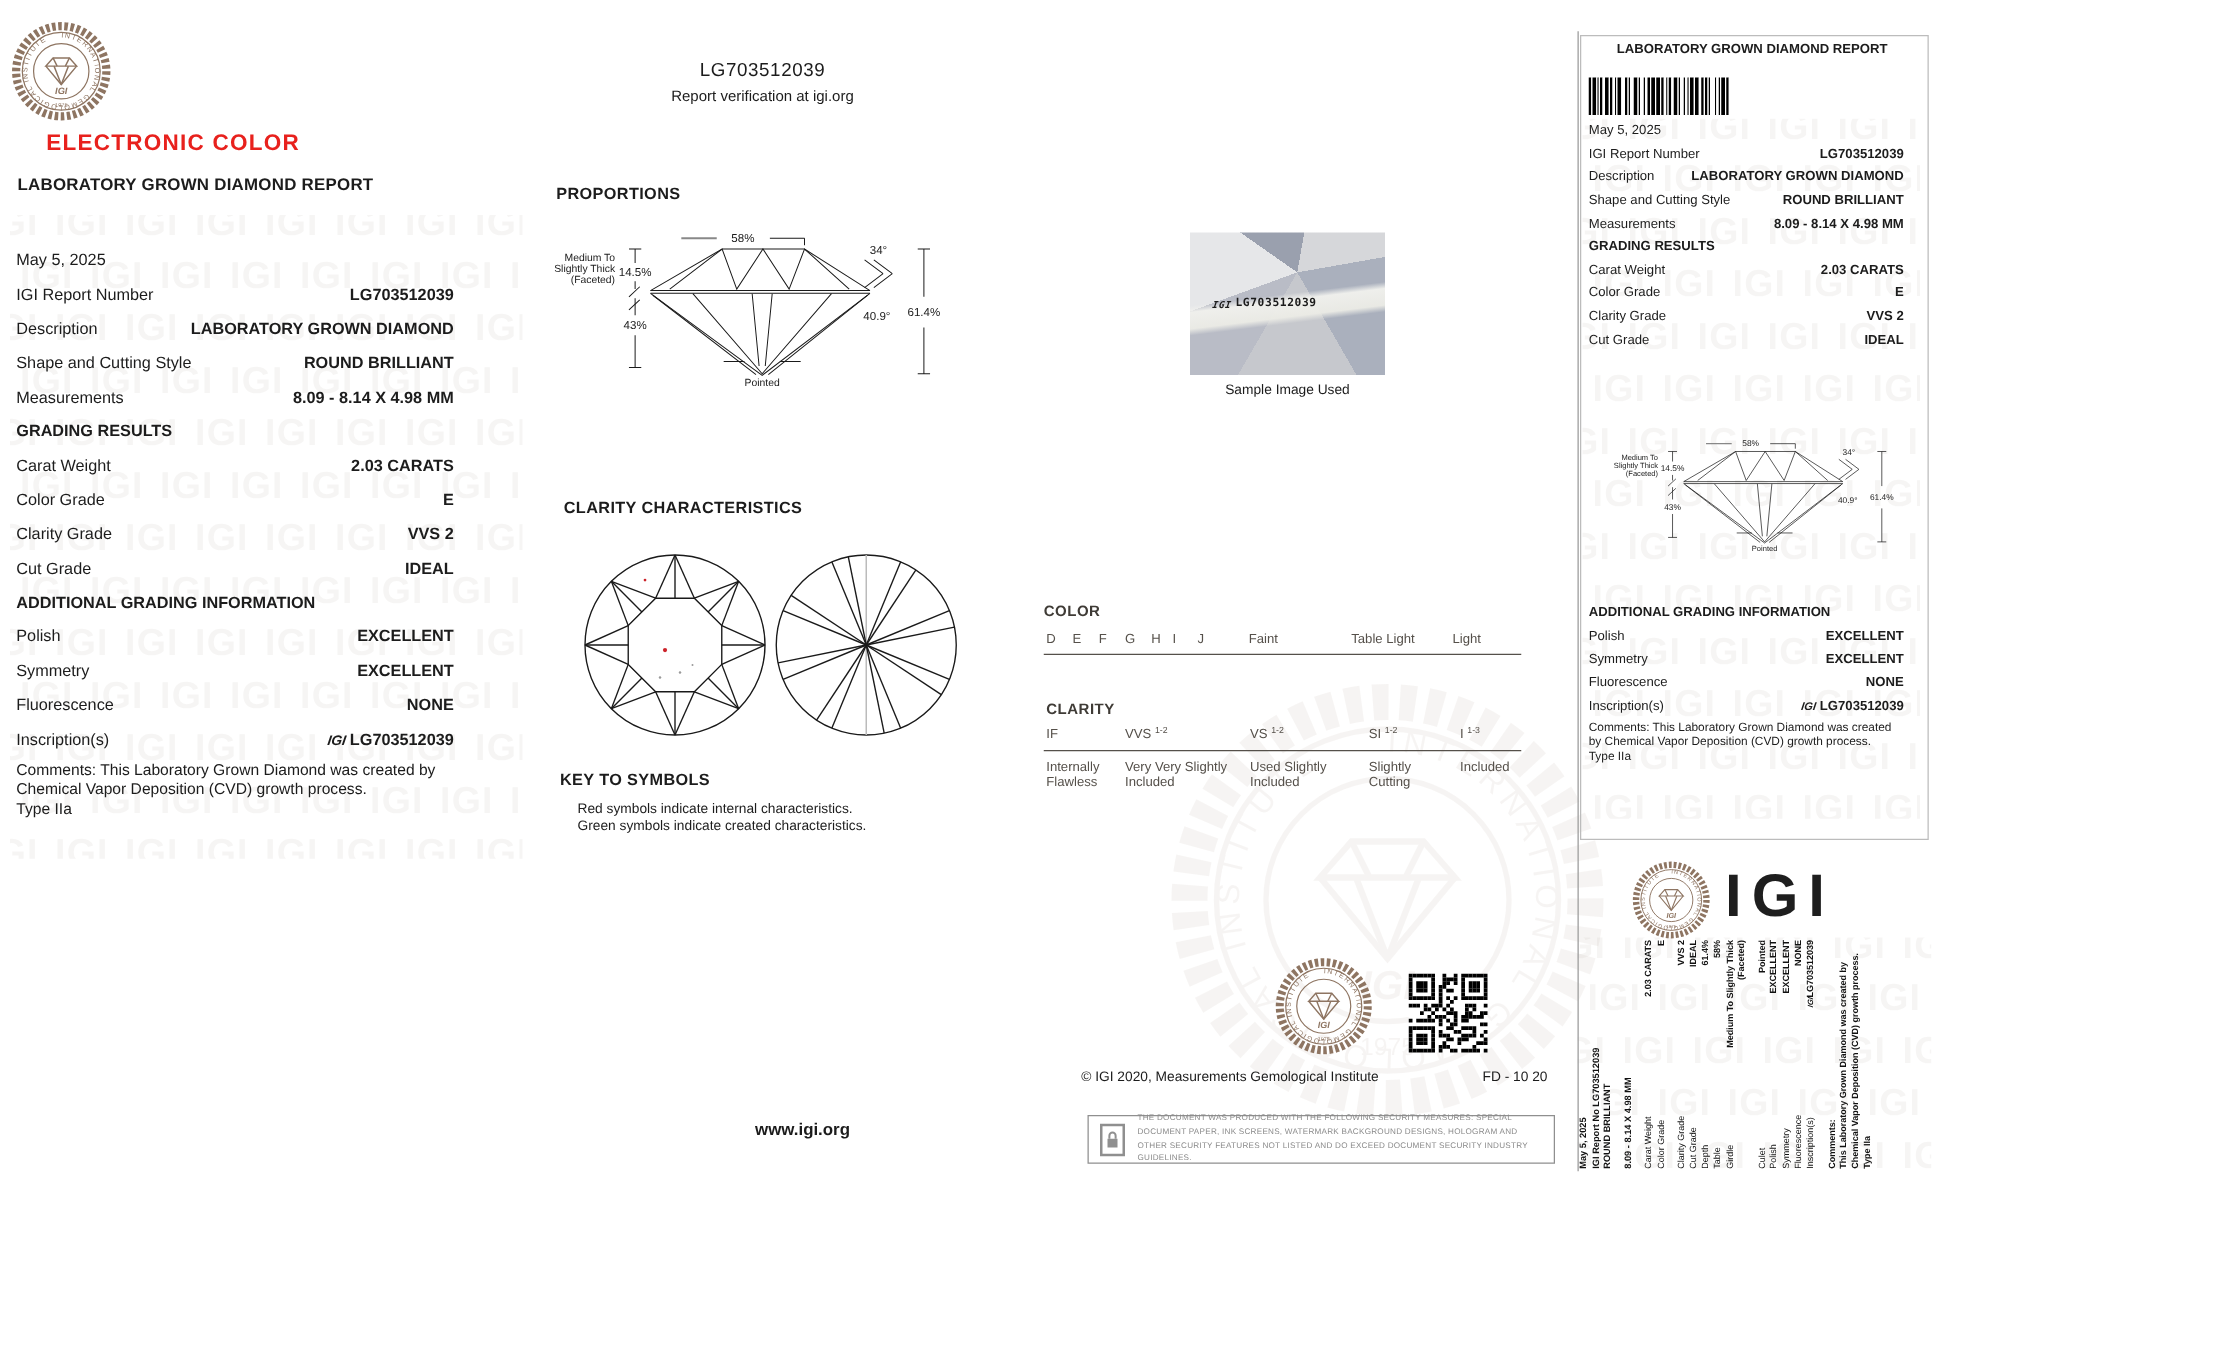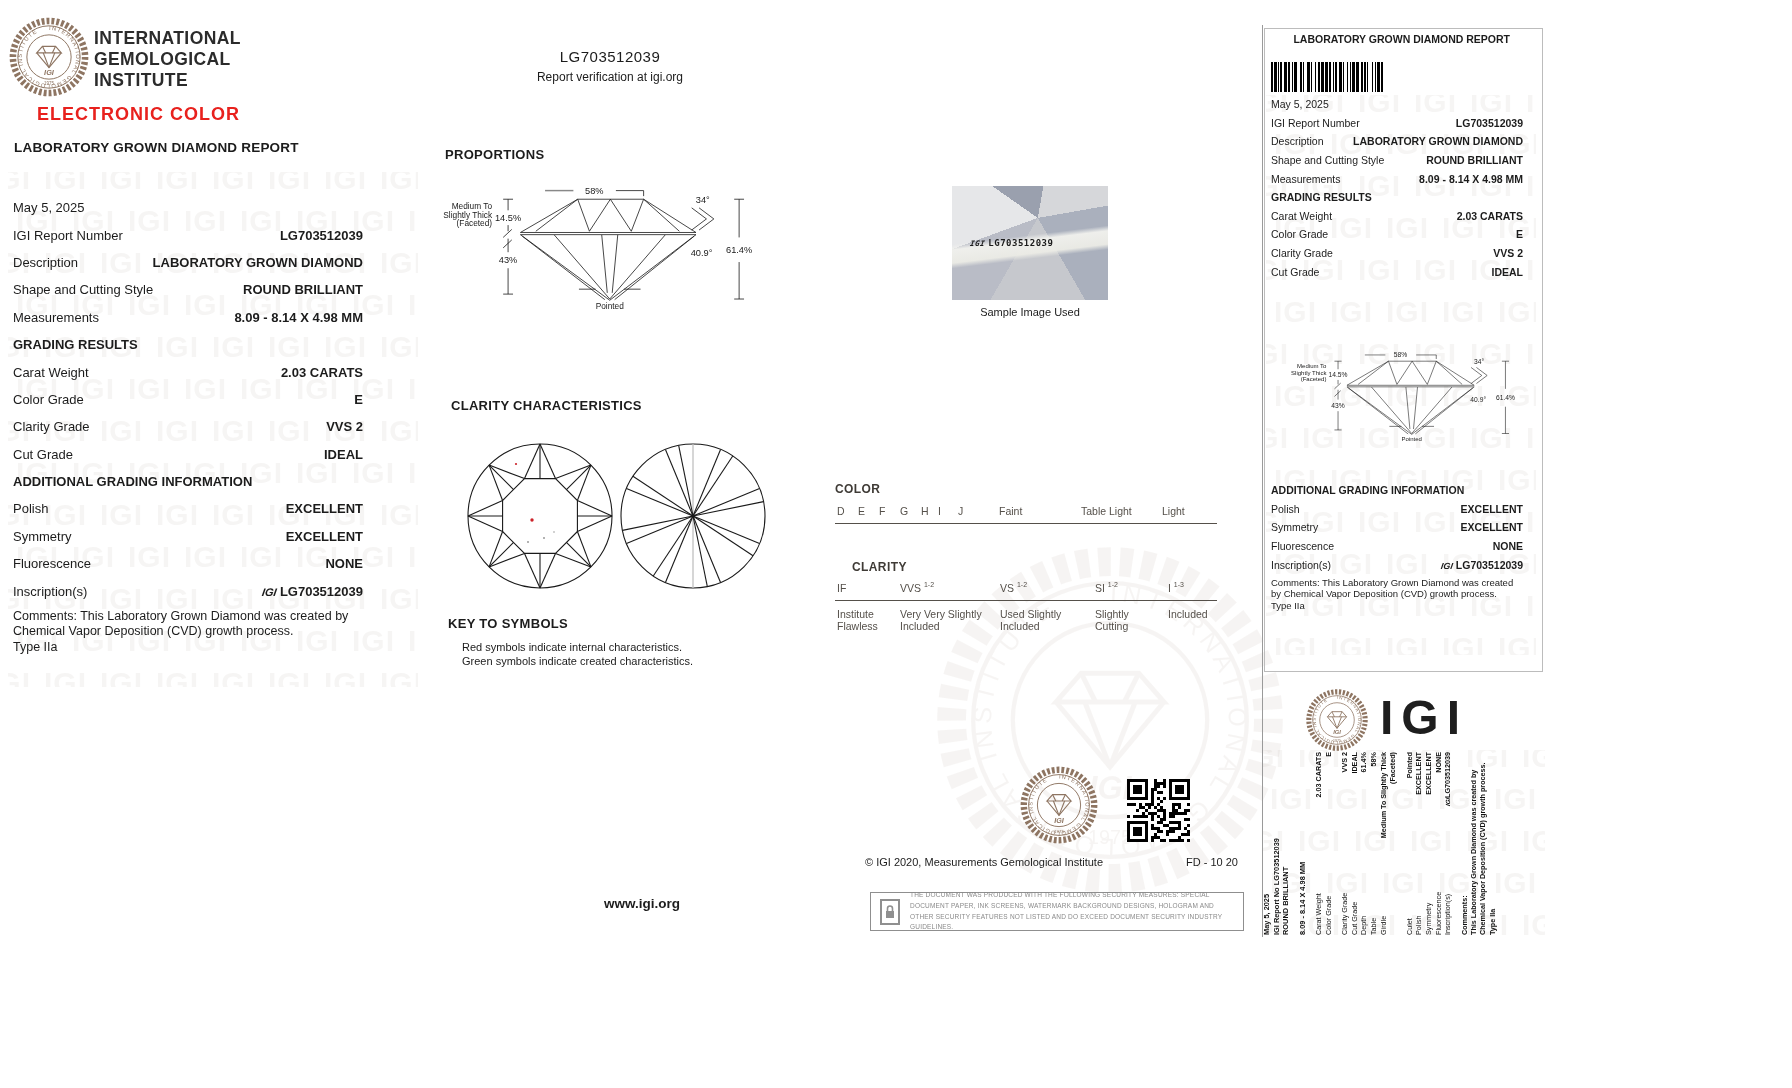--- a/index.html
+++ b/index.html
@@ -333,25 +333,20 @@
     </defs>
   </svg>
 
   <svg class="abs" style="left:930px;top:540px;opacity:.07" width="360" height="360" viewBox="-50 -50 100 100">
       <use href="#seal"></use>
     </svg>
 
   <svg class="abs" style="left:8px;top:16px" width="82" height="82" viewBox="-50 -50 100 100">
       <use href="#seal"></use>
     </svg>
-  <div class="abs brand" style="left:94px;top:28px">
-    <div>INTERNATIONAL</div>
-    <div>GEMOLOGICAL</div>
-    <div>INSTITUTE</div>
-  </div>
   <div class="abs ecopy" style="left:37px;top:104px">ELECTRONIC COLOR</div>
   <div class="abs doctitle" style="left:14px;top:140px">LABORATORY GROWN DIAMOND REPORT</div>
 
   <div class="abs" style="left:500px;top:48px;width:220px;text-align:center">
     <div style="font-size:15px;letter-spacing:.5px">LG703512039</div>
     <div style="font-size:12px;margin-top:5px">Report verification at igi.org</div>
   </div>
 
   <div class="abs lpanel">
     <div class="lrow">
@@ -493,28 +488,28 @@
     <span class="lbl" style="left:44px;top:25px">F</span>
     <span class="lbl" style="left:65px;top:25px">G</span>
     <span class="lbl" style="left:86px;top:25px">H</span>
     <span class="lbl" style="left:103px;top:25px">I</span>
     <span class="lbl" style="left:123px;top:25px">J</span>
     <span class="lbl" style="left:164px;top:25px">Faint</span>
     <span class="lbl" style="left:246px;top:25px">Table Light</span>
     <span class="lbl" style="left:327px;top:25px">Light</span>
     <div class="hr" style="left:0;top:43px"></div>
 
-    <div class="ttl" style="left:17px;top:80px">CLARITY</div>
+    <div class="ttl" style="left:2px;top:80px">CLARITY</div>
     <span class="lbl" style="left:2px;top:101px"><span>IF</span><sup></sup></span>
     <span class="lbl" style="left:65px;top:101px"><span>VVS</span> <sup>1-2</sup></span>
     <span class="lbl" style="left:165px;top:101px"><span>VS</span> <sup>1-2</sup></span>
     <span class="lbl" style="left:260px;top:101px"><span>SI</span> <sup>1-2</sup></span>
     <span class="lbl" style="left:333px;top:101px"><span>I</span> <sup>1-3</sup></span>
     <div class="hr" style="left:0;top:120px"></div>
-    <span class="lbl" style="left:2px;top:128px;width:60px">Institute Flawless</span>
+    <span class="lbl" style="left:2px;top:128px;width:60px">Internally Flawless</span>
     <span class="lbl" style="left:65px;top:128px;width:85px">Very Very Slightly Included</span>
     <span class="lbl" style="left:165px;top:128px;width:85px">Used Slightly Included</span>
     <span class="lbl" style="left:260px;top:128px;width:60px">Slightly Cutting</span>
     <span class="lbl" style="left:333px;top:128px;width:55px">Included</span>
   </div>
 
   <div class="abs vline"></div>
   <div class="abs rbox"></div>
   <div class="abs rtitle">LABORATORY GROWN DIAMOND REPORT</div>
   <div class="abs bc" id="barcode" style="left:1271px;top:62px">

